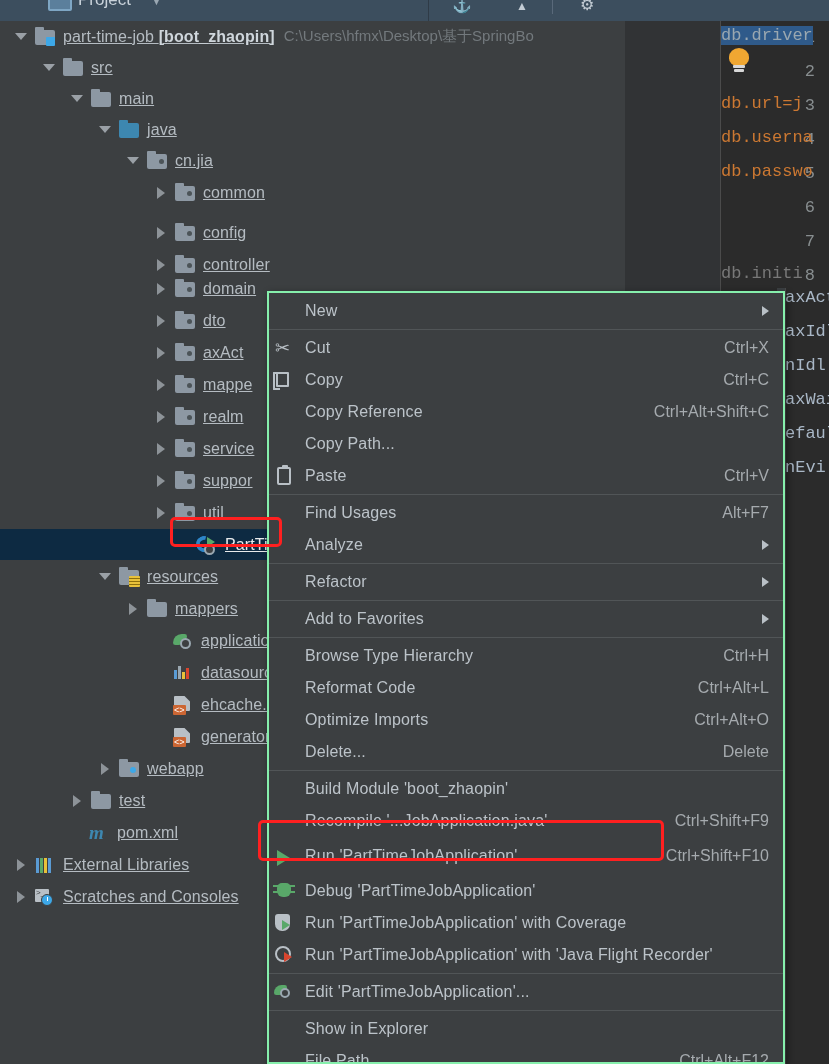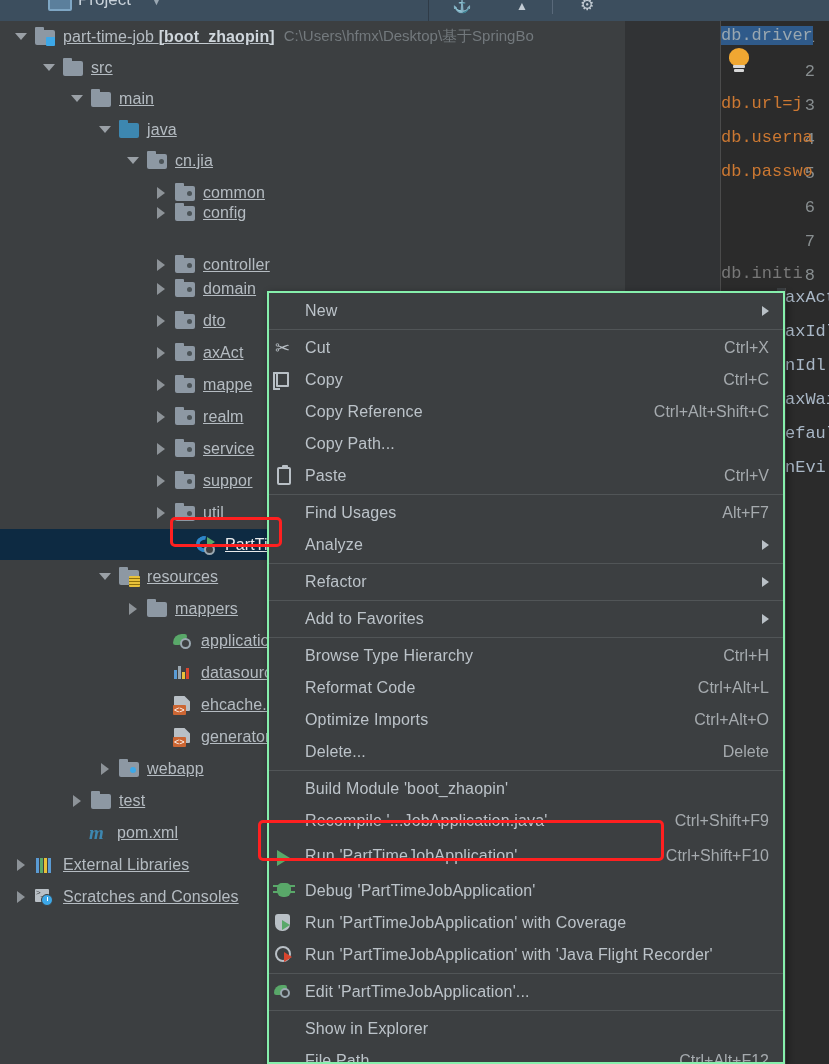--- a/index.html
+++ b/index.html
@@ -464,21 +464,21 @@
 
   <div class="trow" style="top:156px;">
     <span class="tw right" style="margin-left:148px;">
         <i></i>
       </span>
     <span class="ticonbox">
         <span class="f-pkg"></span>
       </span>
     <span class="tlabel">common</span>
   </div>
-  <div class="trow" style="top:176px;">
+  <div class="trow" style="top:196px;">
     <span class="tw right" style="margin-left:148px;">
         <i></i>
       </span>
     <span class="ticonbox">
         <span class="f-pkg"></span>
       </span>
     <span class="tlabel">config</span>
   </div>
   <div class="trow" style="top:228px;">
     <span class="tw right" style="margin-left:148px;">

